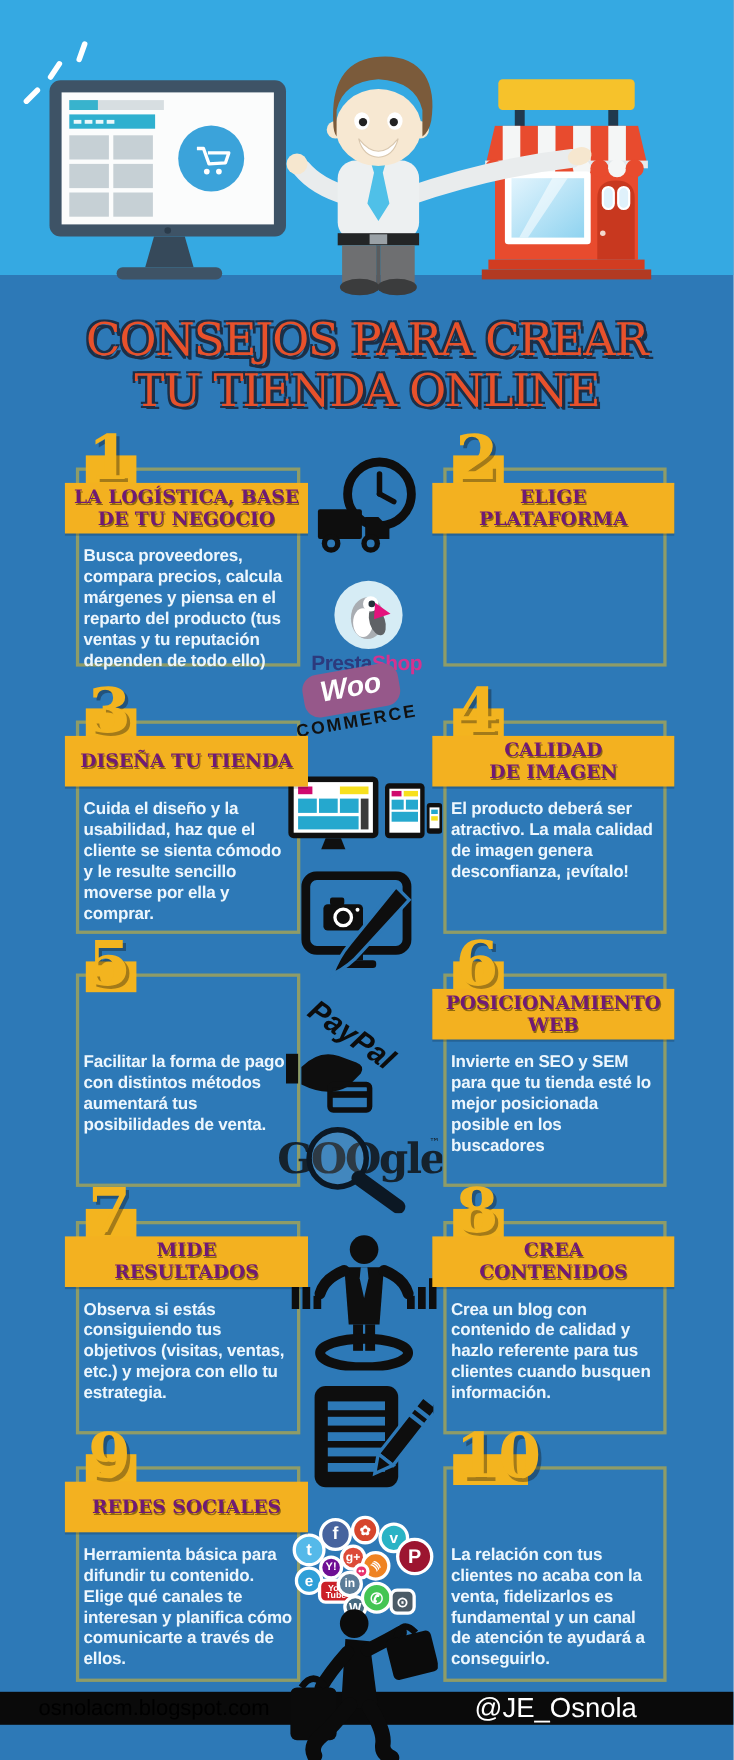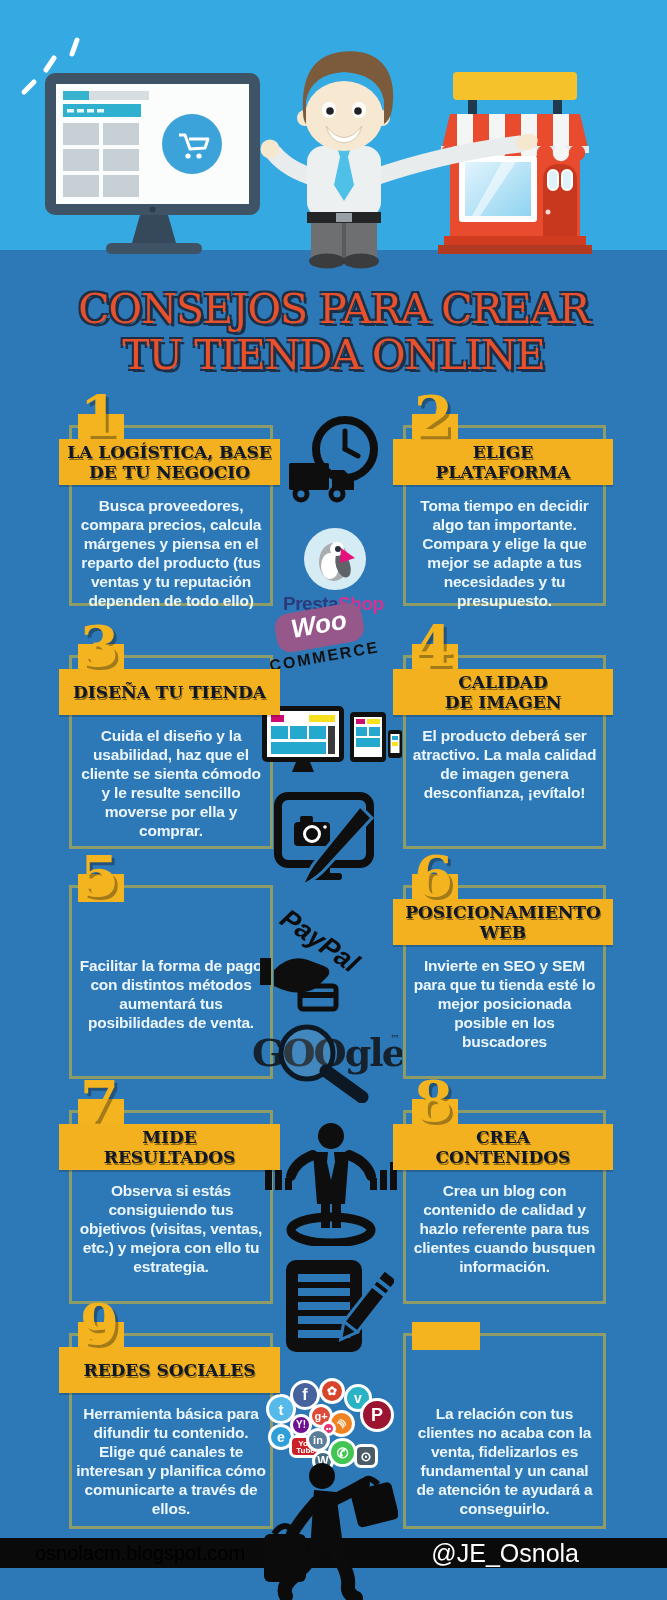--- a/index.html
+++ b/index.html
@@ -15,24 +15,24 @@
   
   .tip{position:absolute;border:3px solid #8e9c68;}
   .num-tab{position:absolute;left:6px;top:-14px;width:46px;height:28px;background:#f3b41f;}
   .num-tab.wide{width:68px;}
   .num{position:absolute;left:8px;top:-40px;font-family:"DejaVu Serif",serif;font-weight:bold;
        font-size:56px;line-height:1;color:#f3b41f;text-shadow:3px 3px 0 rgba(15,15,15,.35);z-index:3;}
   .band{position:absolute;left:-13px;right:-10px;top:11px;height:46px;background:#f3b120;
         display:flex;align-items:center;justify-content:center;z-index:2;
         box-shadow:0 2px 0 rgba(0,0,0,.18);}
   .band-text{font-family:"DejaVu Serif",serif;font-weight:bold;font-size:17px;line-height:20px;
-        color:#0f172a;text-align:center;white-space:pre-line;
+        color:#701a75;text-align:center;white-space:pre-line;
         text-shadow:1px 2px 0 rgba(60,45,0,.55);}
   .tip-body{position:absolute;left:4px;right:4px;top:68px;font-weight:bold;font-size:15.5px;
-        line-height:19px;color:#ecf6fd;text-align:center;letter-spacing:-.2px;}
+        line-height:19px;color:#ecf6fd;letter-spacing:-.2px;}
   
   .cicon{position:absolute;}
   #prestashop{left:283px;top:528px;width:104px;text-align:left;}
   #ps-circle{width:62px;height:62px;border-radius:50%;background:#d6ecf5;margin:0 auto;
              display:flex;align-items:center;justify-content:center;}
   #ps-text{margin-top:3px;font-size:19px;font-weight:bold;letter-spacing:-.5px;}
   #ps-text .presta{color:#2c3a7d;} #ps-text .shop{color:#d4338f;}
   #woo{left:260px;top:608px;width:122px;transform:rotate(-10deg);text-align:center;}
   #woo-bubble{display:inline-block;background:#96588a;color:#fff;font-style:italic;font-weight:bold;
              font-size:26px;padding:1px 16px 7px;border-radius:14px;}
@@ -192,21 +192,20 @@
     <div class="tip-body">Busca proveedores, compara precios, calcula márgenes y piensa en el reparto del producto (tus ventas y tu reputación dependen de todo ello)</div>
   </section>
 
   <section class="tip" style="left:403px;top:425px;width:197px;height:175px;">
     <div class="num-tab"></div>
     <div class="num">2</div>
     <div class="band">
         <div class="band-text">ELIGE
 PLATAFORMA</div>
       </div>
-    <div class="tip-body">Toma tiempo en decidir algo tan importante. Compara y elige la que mejor se adapte a tus necesidades y tu presupuesto.</div>
   </section>
 
   <section class="tip" style="left:69px;top:655px;width:198px;height:188px;">
     <div class="num-tab"></div>
     <div class="num">3</div>
     <div class="band">
         <div class="band-text">DISEÑA TU TIENDA</div>
       </div>
     <div class="tip-body">Cuida el diseño y la usabilidad, haz que el cliente se sienta cómodo y le resulte sencillo moverse por ella y comprar.</div>
   </section>
@@ -261,20 +260,21 @@
     <div class="num-tab"></div>
     <div class="num">9</div>
     <div class="band">
         <div class="band-text">REDES SOCIALES</div>
       </div>
     <div class="tip-body">Herramienta básica para difundir tu contenido. Elige qué canales te interesan y planifica cómo comunicarte a través de ellos.</div>
   </section>
 
   <section class="tip" style="left:403px;top:1333px;width:197px;height:190px;">
     <div class="num-tab wide"></div>
+    <div class="num">10</div>
     <div class="tip-body">La relación con tus clientes no acaba con la venta, fidelizarlos es fundamental y un canal de atención te ayudará a conseguirlo.</div>
   </section>
 
   <svg class="cicon" style="left:288px;top:415px;" width="92" height="100" viewBox="0 0 92 100">
     <circle cx="57" cy="34" r="29" fill="none" stroke="#0e0e0e" stroke-width="8"></circle>
     <line x1="57" y1="34" x2="57" y2="16" stroke="#0e0e0e" stroke-width="5" stroke-linecap="round"></line>
     <line x1="57" y1="34" x2="70" y2="41" stroke="#0e0e0e" stroke-width="5" stroke-linecap="round"></line>
     <rect x="1" y="48" width="40" height="27" rx="2" fill="#0e0e0e"></rect>
     <path d="M44,55 h12 l10,10 v10 h-22 z" fill="#0e0e0e"></path>
     <circle cx="13" cy="79" r="8.5" fill="#0e0e0e"></circle>

